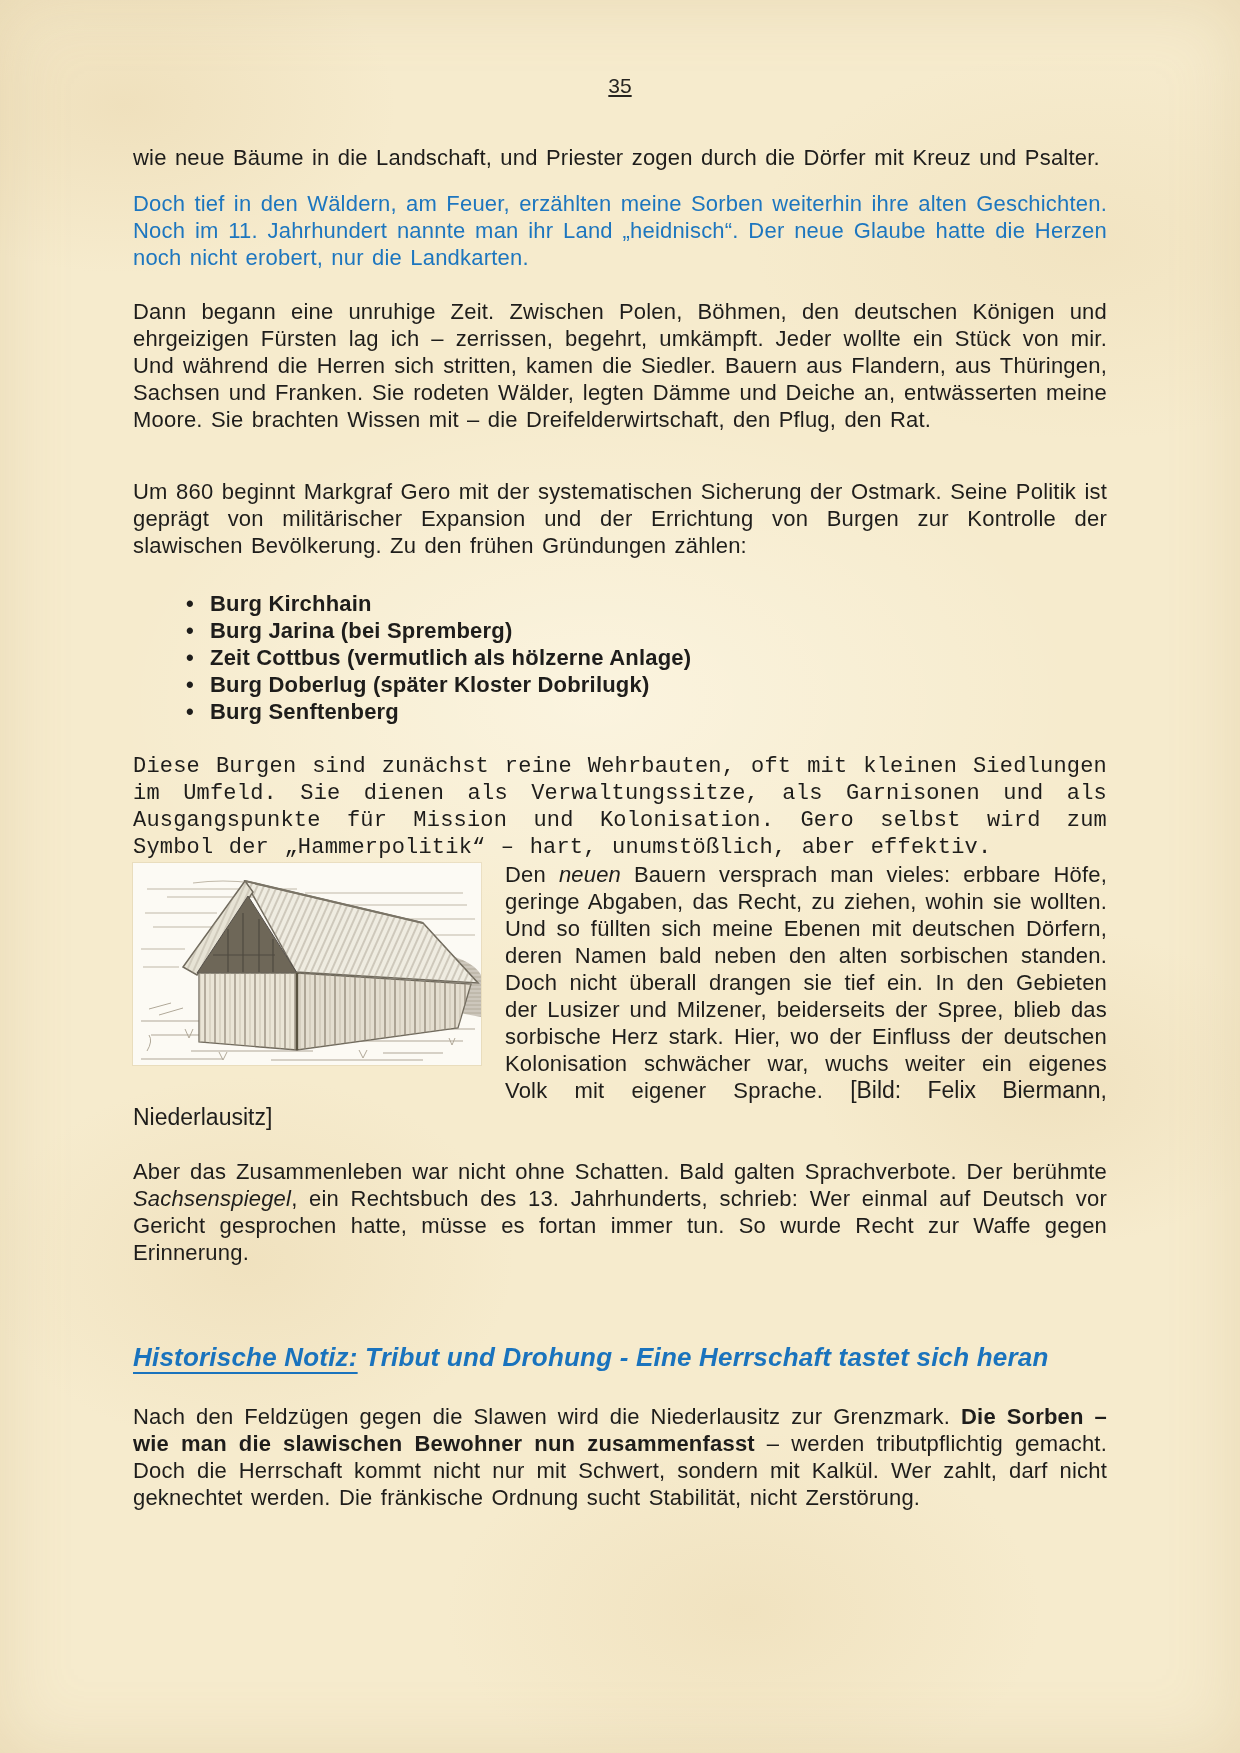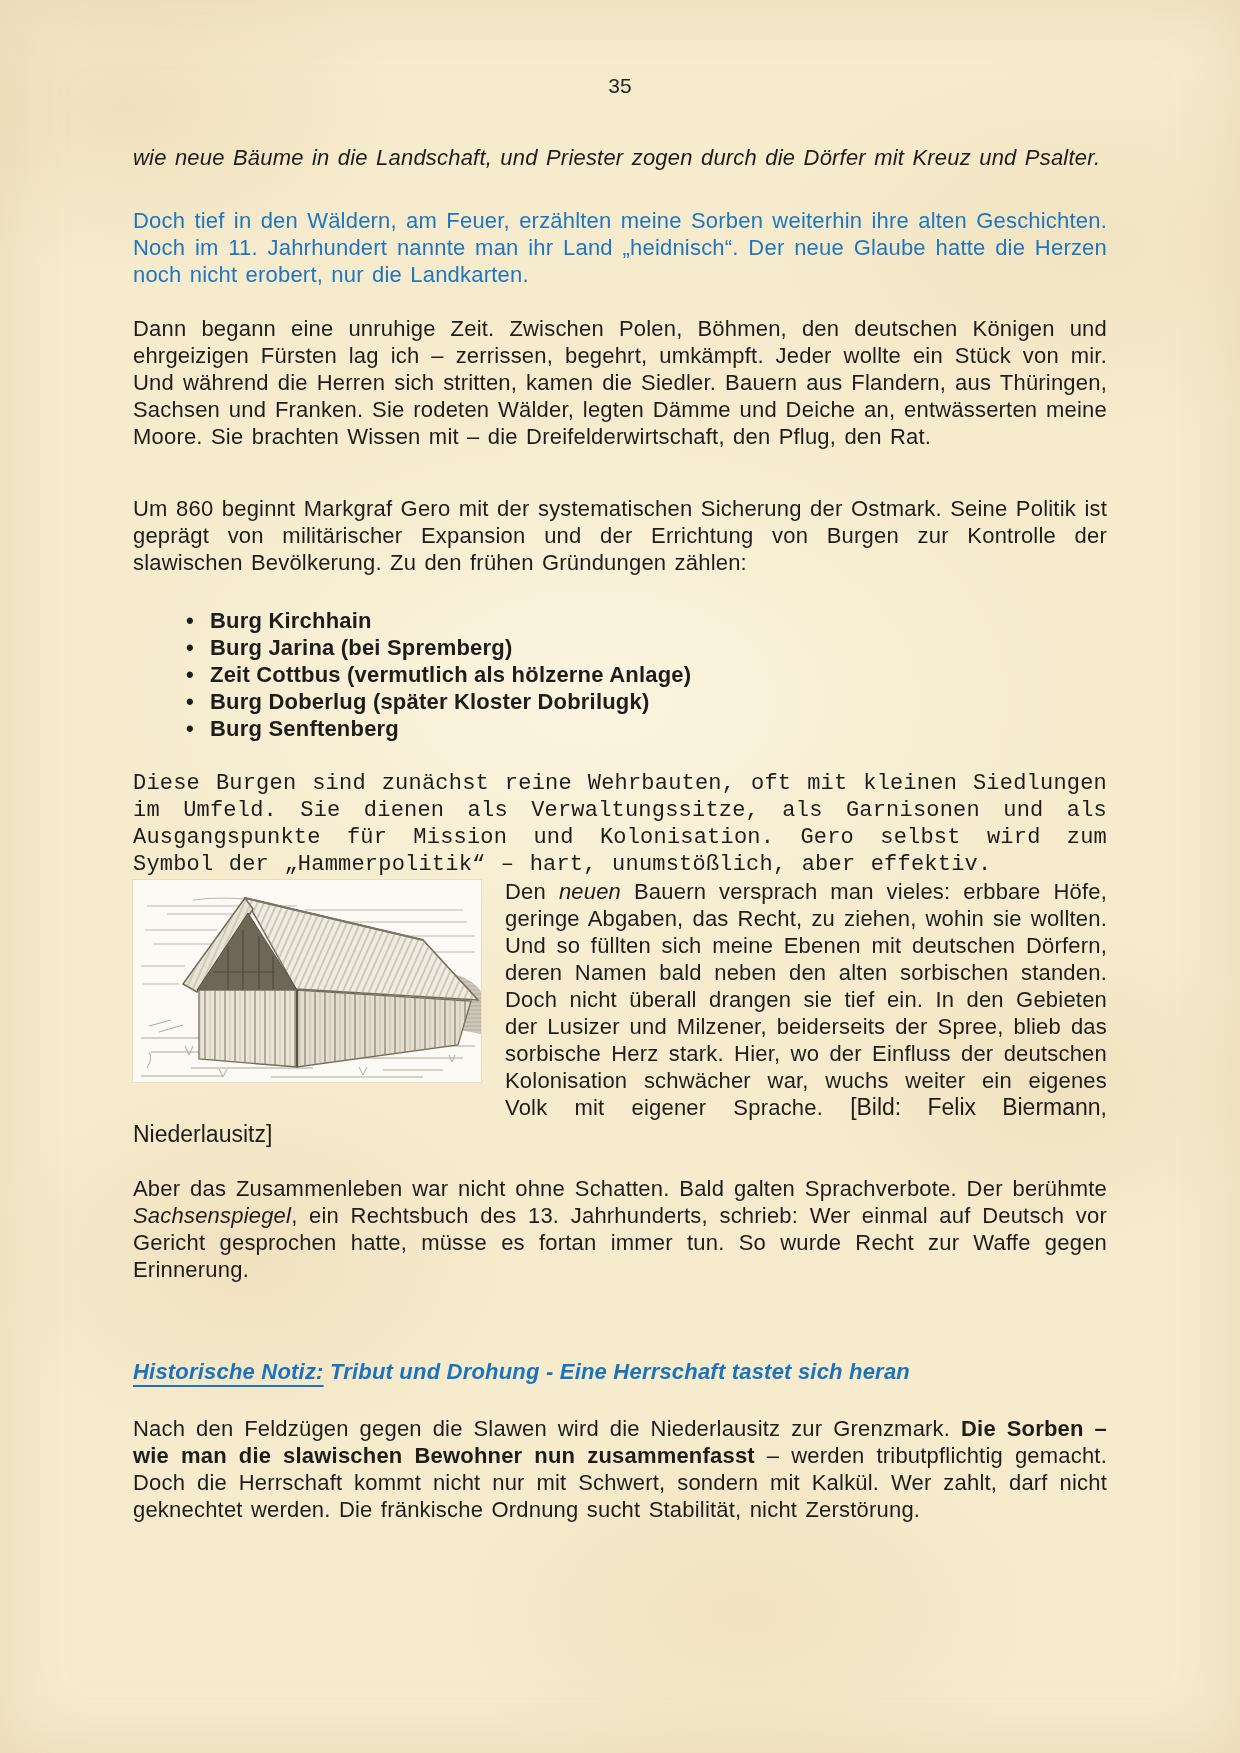--- a/index.html
+++ b/index.html
@@ -17,28 +17,29 @@
       radial-gradient(ellipse 430px 300px at 20% 72%, rgba(216,188,134,.20), transparent 62%),
       radial-gradient(ellipse 380px 260px at 85% 62%, rgba(213,184,129,.18), transparent 62%),
       radial-gradient(ellipse 460px 280px at 60% 92%, rgba(219,192,138,.20), transparent 65%);
     box-shadow: inset 0 0 70px rgba(186,155,96,.22);
     overflow:hidden;
   }
   .content{padding:74px 133px 0 133px;}
   .pageno{
     text-align:center;font-size:21px;line-height:24px;color:#262420;
     margin:0 0 46px 0;
+    text-decoration:underline;
   }
   p.body{
     font-size:22px;line-height:27px;
     letter-spacing:0.2px;word-spacing:2px;
     text-align:justify;text-align-last:left;
     margin:0;
   }
-  p.m1{margin-bottom:36px;font-style:italic;}
+  p.m1{margin-bottom:19px;}
   p.m2{margin-bottom:27px;}
   p.m3{margin-bottom:45px;}
   p.m4{margin-bottom:31px;}
   p.m5{font-family:Liberation Mono, monospace;}
   .blue{color:#1d76bf;}
   ul.burgen{
     list-style:none;margin:0 0 28px 0;padding:0;
   }
   ul.burgen li{
     position:relative;
@@ -52,21 +53,21 @@
   .fig{
     float:left;
     width:348px;height:202px;
     margin:2px 24px 16px 0;
     background:#fcfaf4;
     box-shadow:0 0 0 1px rgba(160,140,100,.15);
   }
   .fig svg{display:block;}
   .caption{font-size:23px;letter-spacing:0;word-spacing:1px;}
   h2.notiz{
-    font-size:22px;font-style:italic;font-weight:bold;
+    font-size:26px;font-style:italic;font-weight:bold;
     color:#1a73bd;letter-spacing:0.2px;
     margin:76px 0 30px 0;
   }
   h2.notiz .u{
     text-decoration:underline;
     text-decoration-thickness:2px;
     text-underline-offset:6px;
   }
   .clr{clear:both;}
 </style>

